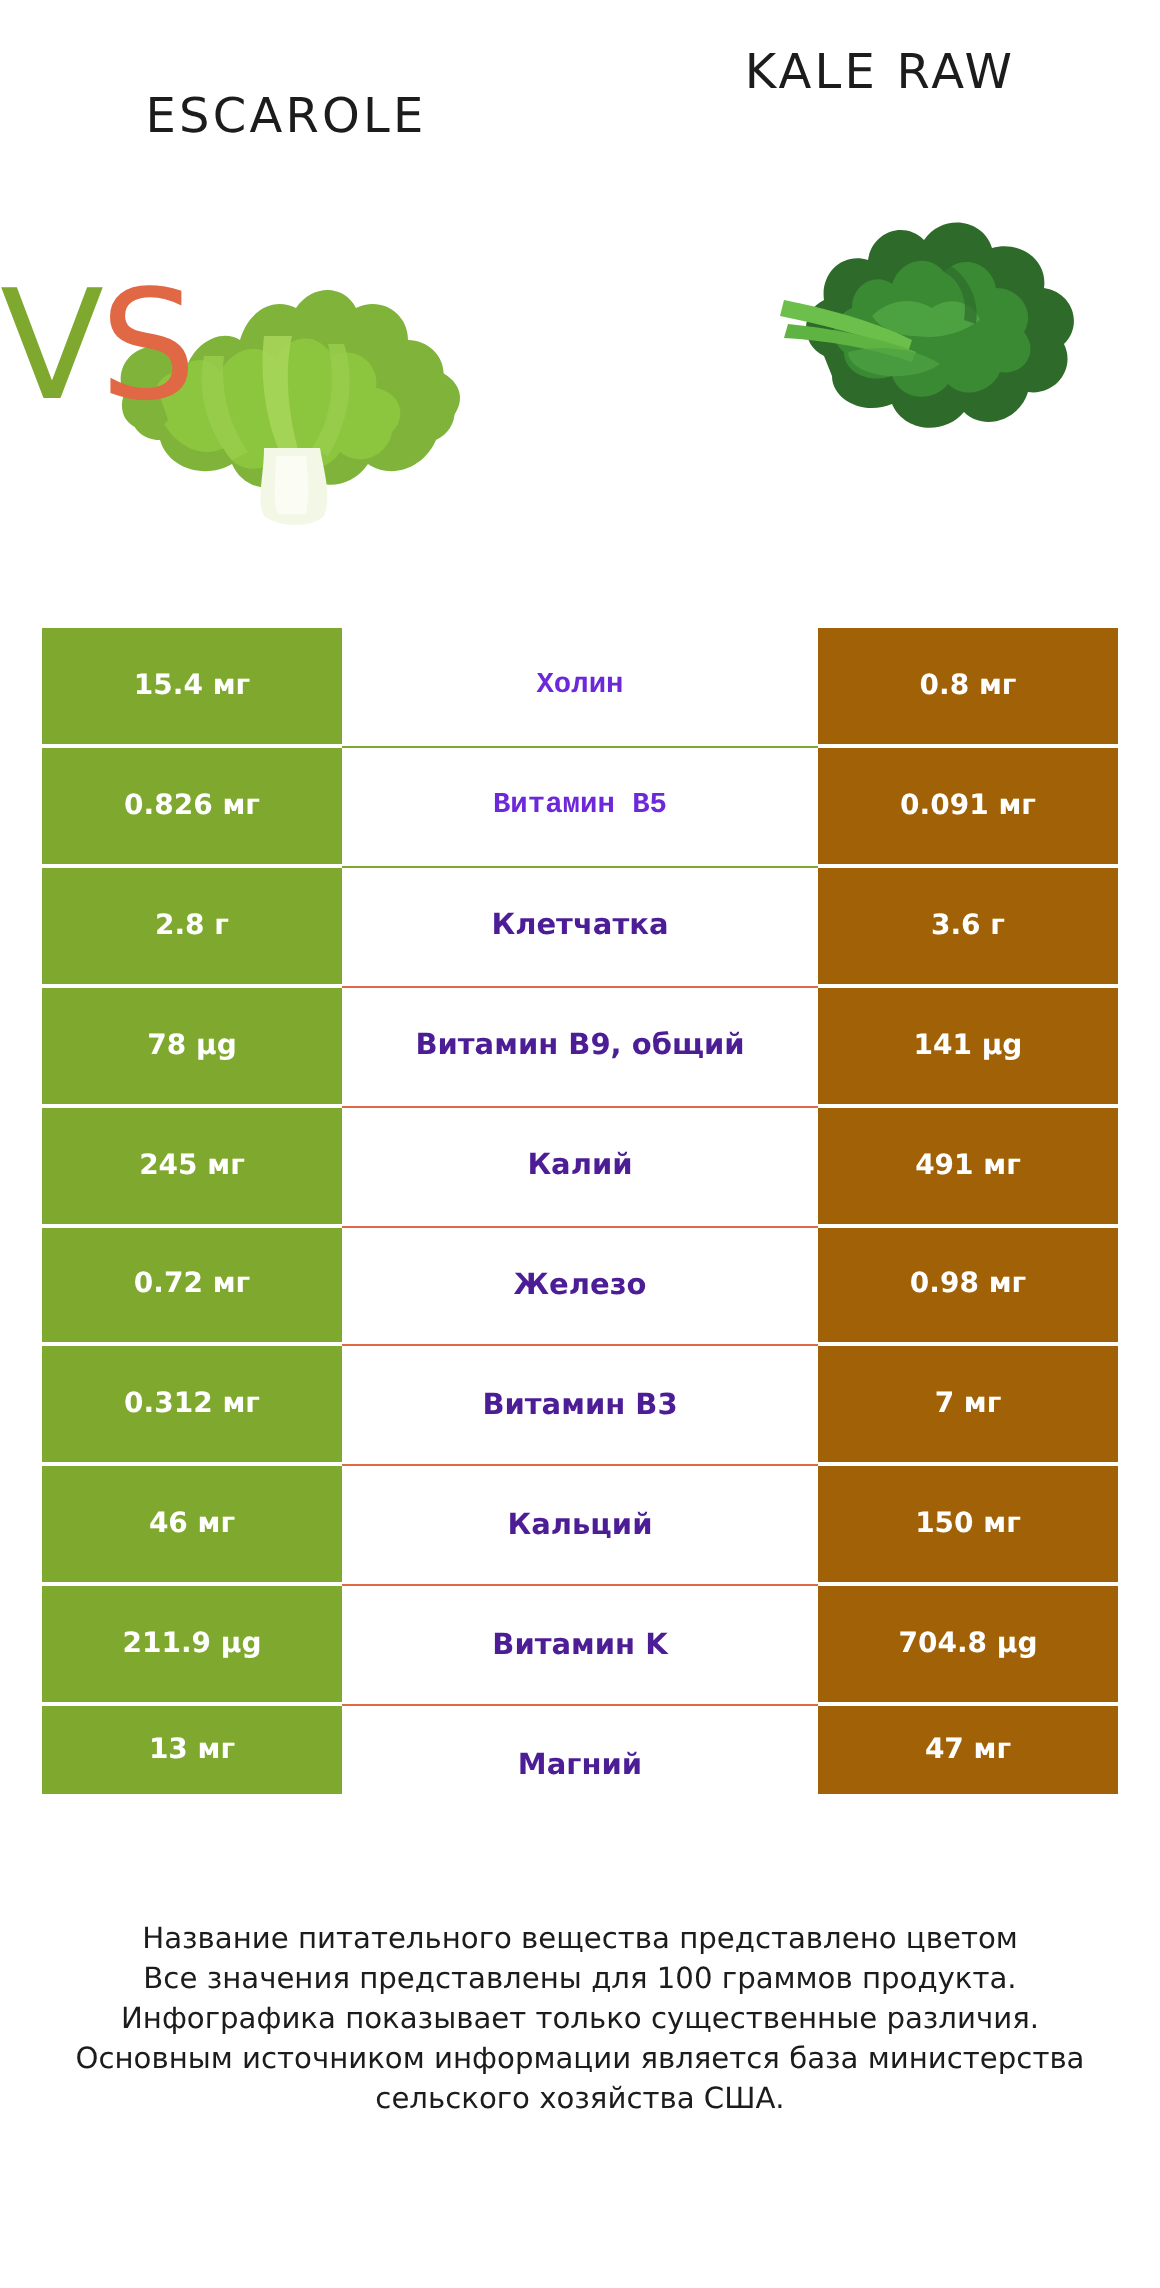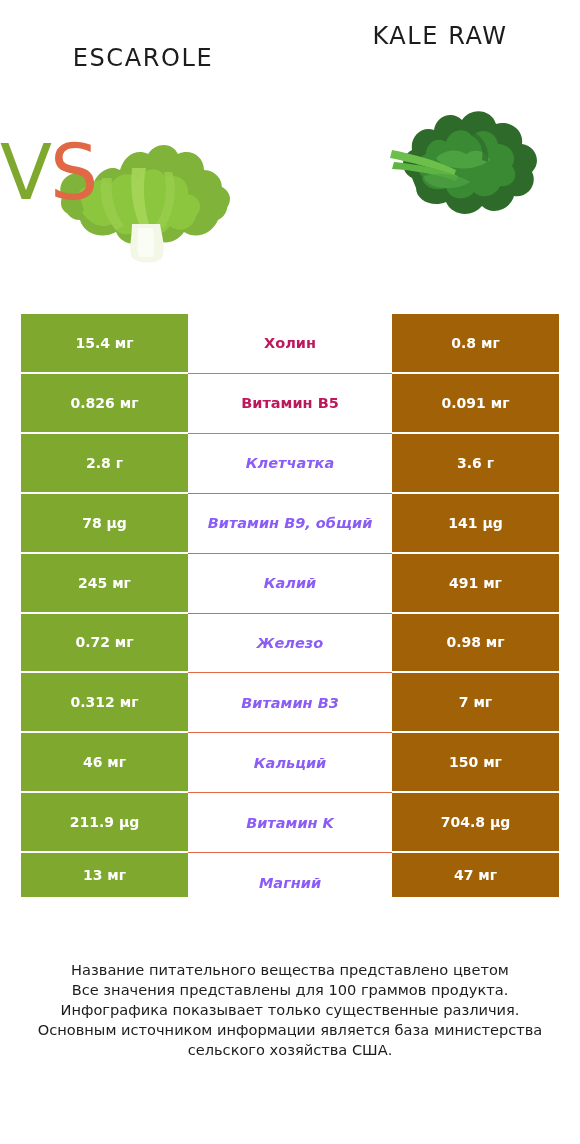--- a/index.html
+++ b/index.html
@@ -45,33 +45,33 @@
   }
   .row {
     flex:1 1 0; display:flex; align-items:stretch;
     min-height:0;
   }
   .cell {
     display:flex; align-items:center; justify-content:center;
     font-size:14px; font-weight:700; text-align:center;
     font-family:"DejaVu Sans", sans-serif;
   }
-  .cell-left, .cell-right { width:167px; color:#ffffff; }
+  .cell-left, .cell-right { width:150px; color:#ffffff; }
   .cell-left  { background:#7FA82F; margin-bottom:2px; }
   .cell-right { background:#a16207; margin-bottom:2px; }
   .row:last-child .cell-left, .row:last-child .cell-right { margin-bottom:16px; }
 
   .cell-mid {
     flex:1 1 auto; background:#ffffff;
     border-bottom:1px solid transparent;
     font-size:14.5px; font-weight:700;
   }
   .row:last-child .cell-mid { border-bottom:1px solid transparent; }
-  .win-green .cell-mid { color:#be185d; border-bottom-color:#7FA82F; }
-  .win-orange .cell-mid { color:#8b5cf6; border-bottom-color:#E06844;font-style:italic; }
+  .win-green .cell-mid { color:#6d28d9; border-bottom-color:#7FA82F;font-family:Liberation Mono, monospace; }
+  .win-orange .cell-mid { color:#4c1d95; border-bottom-color:#E06844; }
 
   
   .footer {
     position:absolute; left:24px; top:960px; width:532px;
     text-align:center; color:#1c1c1c;
     font-size:14.6px; line-height:20px;
     font-family:"DejaVu Sans", sans-serif;
   }
   .footer div { white-space:nowrap; }
 </style>

